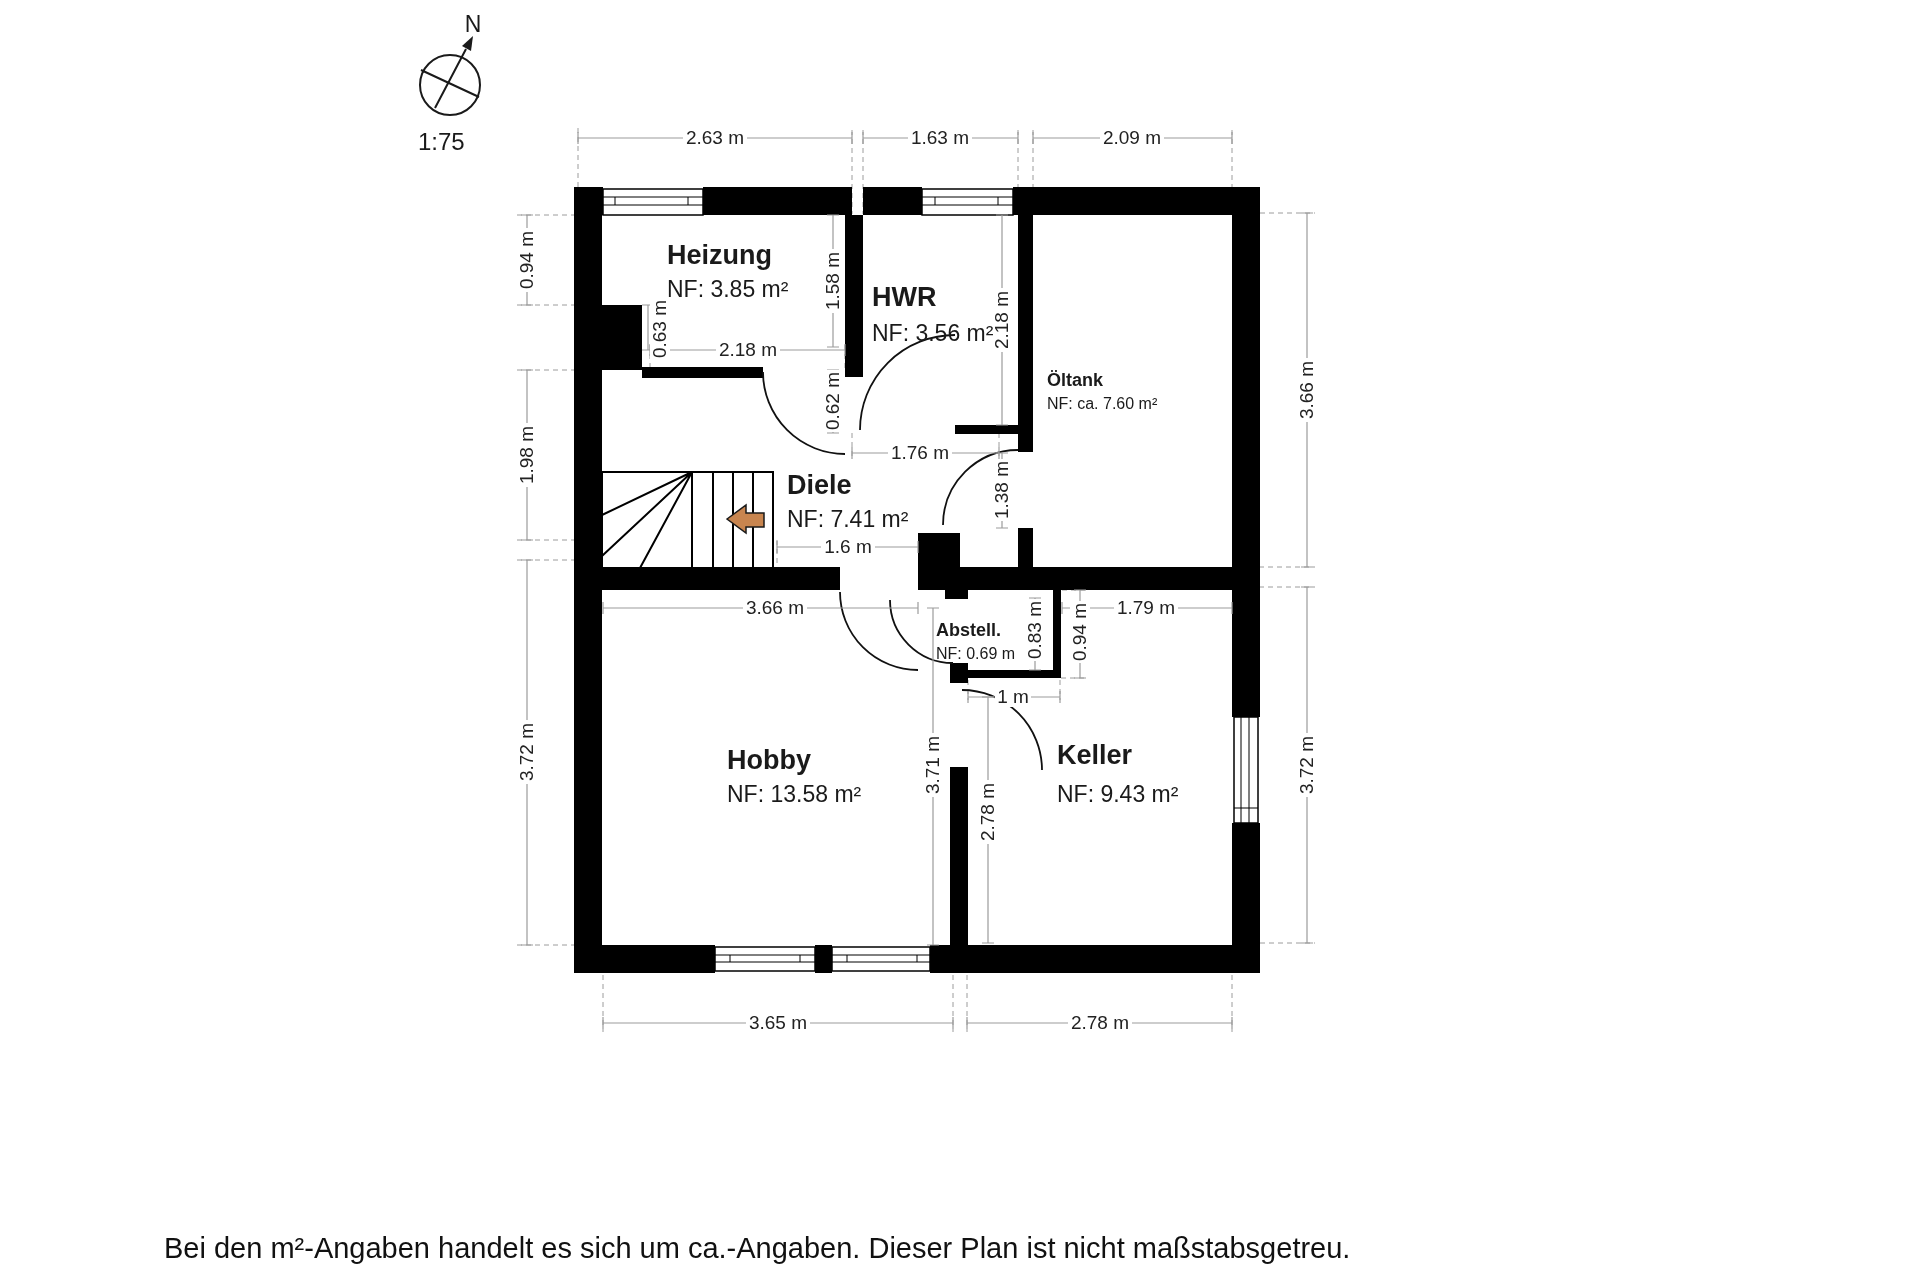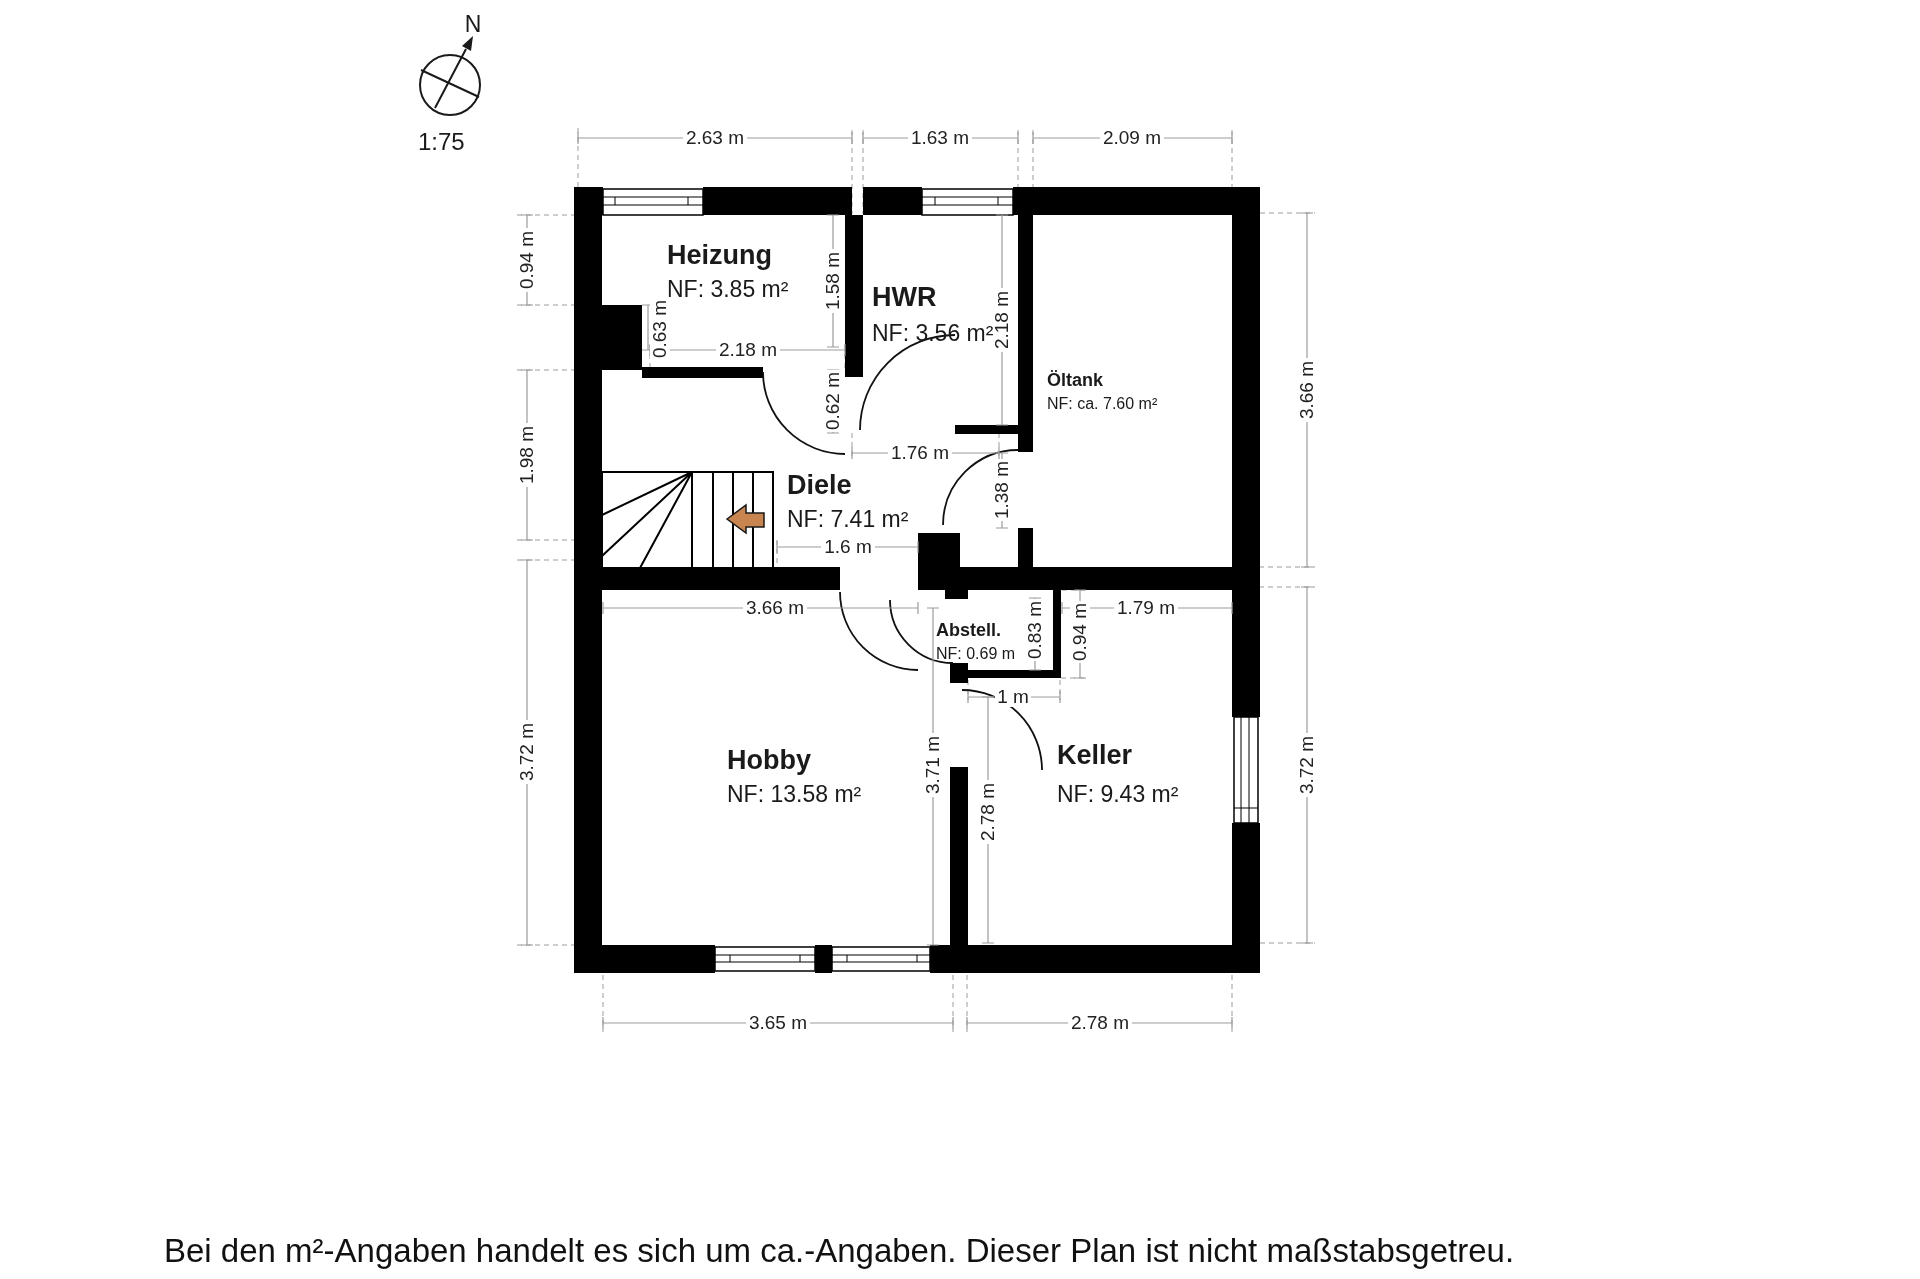--- a/index.html
+++ b/index.html
@@ -15,21 +15,21 @@
   .ext{stroke:#9c9c9c;stroke-width:1;fill:none;stroke-dasharray:5 4;}
   .lbl-bg{fill:#fff;}
   .dimtxt{font-size:19px;fill:#222;}
   .room{font-weight:bold;font-size:27px;}
   .area{font-size:23px;}
   .room-sm{font-weight:bold;font-size:18px;}
   .area-sm{font-size:16px;}
   .stair{fill:#fff;stroke:#000;stroke-width:2;}
   .stairline{stroke:#000;stroke-width:2;fill:none;}
   .compass{stroke:#1a1a1a;stroke-width:2;fill:none;}
-  #caption{position:absolute;left:164px;top:1232px;font-size:33px;color:#111;white-space:nowrap;}
+  #caption{position:absolute;left:164px;top:1232px;font-size:29px;color:#111;white-space:nowrap;}
 </style>
 </head>
 <body>
 
 <div id="stage">
 <svg width="1920" height="1279" viewBox="0 0 1920 1279">
 
   <g>
     <circle class="compass" cx="450" cy="85" r="30"></circle>
     <path class="compass" d="M435,108 L466,49 M421,70 L479,97"></path>

